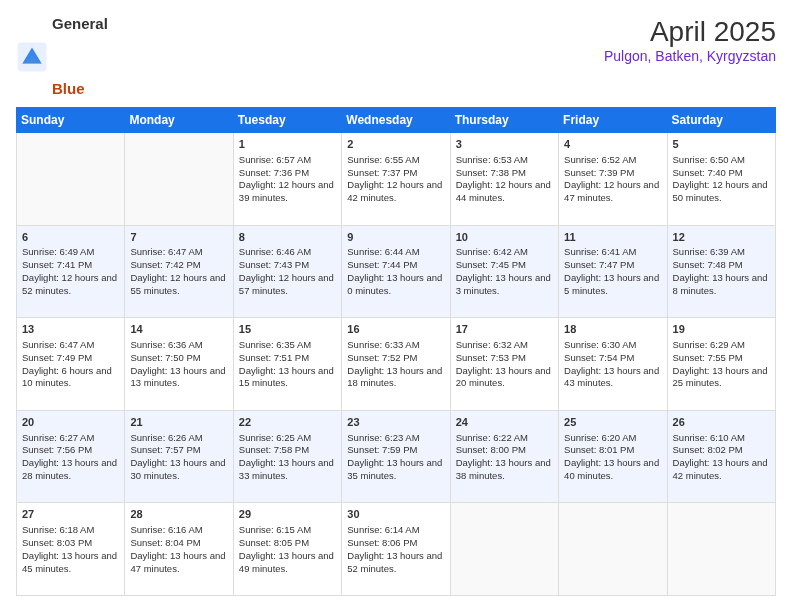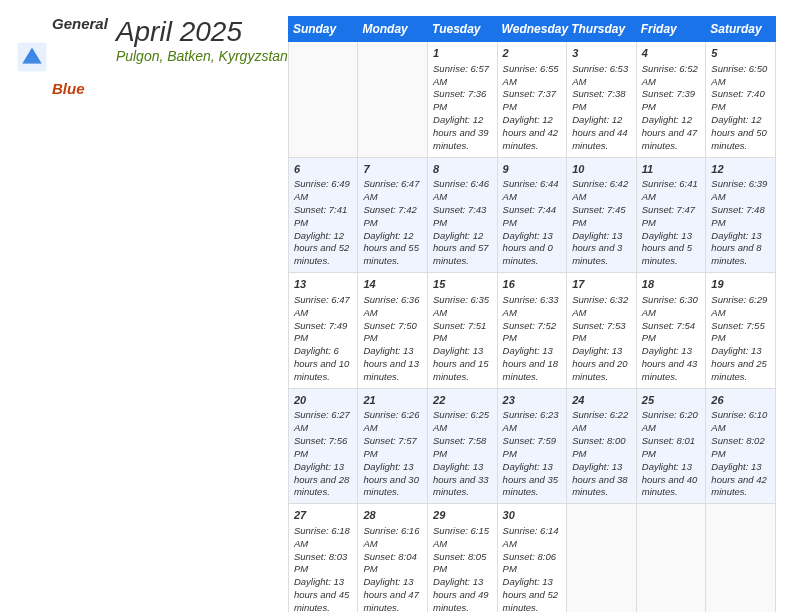--- a/index.html
+++ b/index.html
@@ -8,22 +8,21 @@
       height: 612px;
       font-family: Arial, sans-serif;
       background: #fff;
       overflow: hidden;
     }
     .page {
       width: 792px;
       height: 612px;
       padding: 16px;
       display: flex;
-      flex-direction: row;
-      font-style: italic;
+      flex-direction: column;
     }
     .header {
       display: flex;
       justify-content: space-between;
       align-items: flex-start;
       margin-bottom: 10px;
     }
     .logo {
       display: flex;
       align-items: center;
@@ -36,31 +35,31 @@
       font-weight: bold;
       line-height: 1.1;
     }
     .logo-general { color: #333; }
     .logo-blue { color: #c2410c; margin-top: 48px; }
     .logo-icon {
       width: 32px;
       height: 32px;
     }
     .title-block {
-      text-align: left;
+      text-align: right;
       margin-left: 8px;
     }
     .title-month {
       font-size: 28px;
       color: #333;
       font-weight: normal;
     }
     .title-location {
       font-size: 14px;
-      color: #4d7c0f;
+      color: #6d28d9;
     }
     .calendar {
       flex: 1;
       border: 1px solid #ccc;
       border-collapse: collapse;
       width: 100%;
       table-layout: fixed;
     }
     .calendar th {
       background: #1a73e8;

